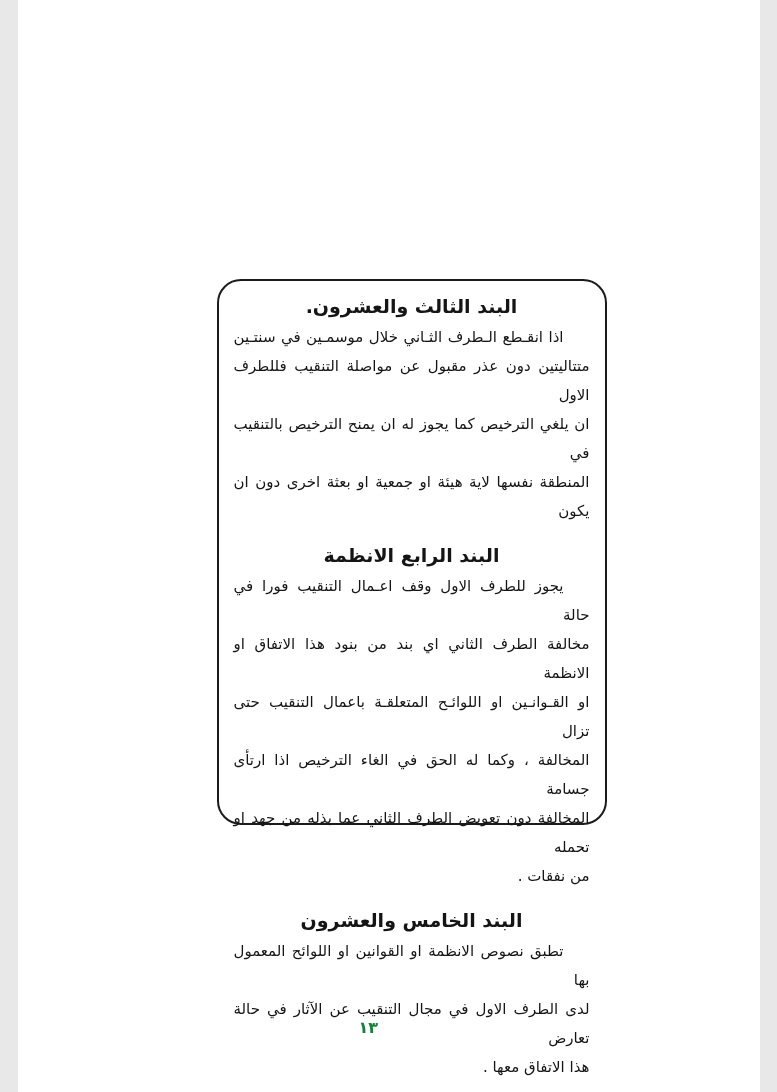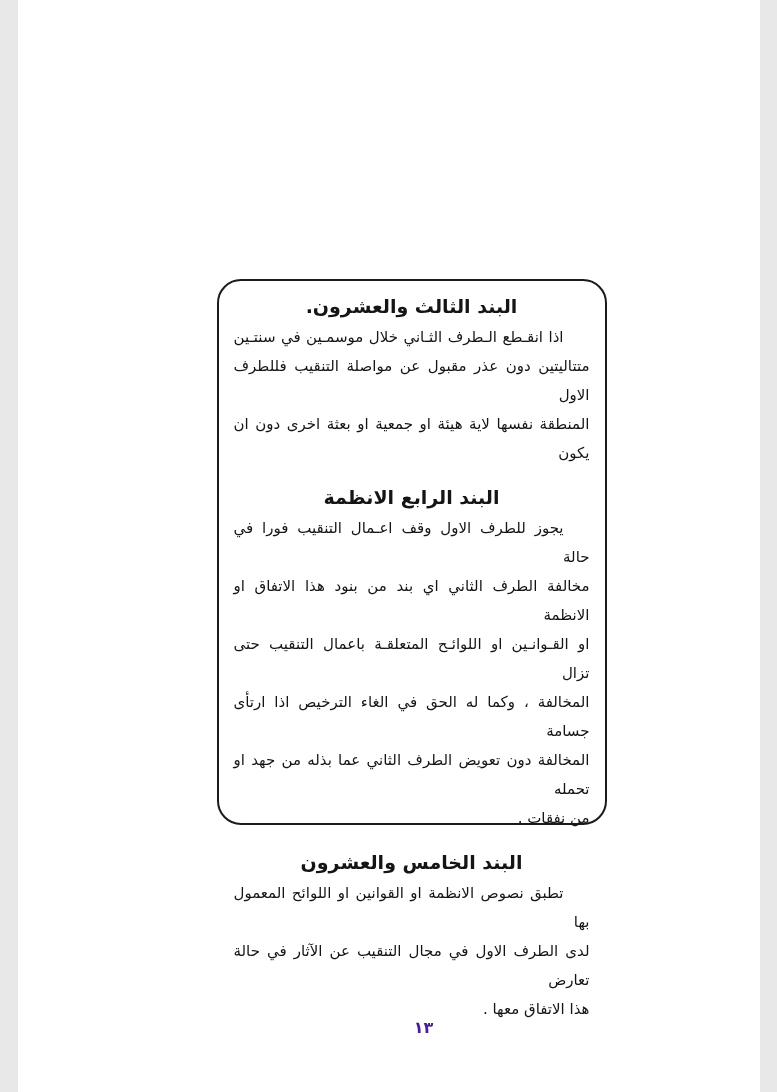--- a/index.html
+++ b/index.html
@@ -47,39 +47,40 @@
     text-align-last: justify;
     direction: rtl;
   }
   .line.first { text-indent: 26px; }
   .line.last { text-align-last: right; }
   .page-number {
     position: absolute;
     left: 341px;
     top: 1018px;
     width: 130px;
-    text-align: center;
+    text-align: left;
     font-size: 16px;
     font-weight: bold;
     direction: rtl;
-    color: #4c1d95;
+    color: #15803d;
   }
 </style>
 </head>
 <body>
 
 <div class="page">
 
   <div class="content-box">
 
     <div class="section">
       <div class="heading">البند الثالث والعشرون.</div>
       <div class="para">
         <div class="line first">اذا انقـطع الـطرف الثـاني خلال موسمـين في سنتـين</div>
         <div class="line">متتاليتين دون عذر مقبول عن مواصلة التنقيب فللطرف الاول</div>
+        <div class="line">ان يلغي الترخيص كما يجوز له ان يمنح الترخيص بالتنقيب في</div>
         <div class="line">المنطقة نفسها لاية هيئة او جمعية او بعثة اخرى دون ان يكون</div>
       </div>
     </div>
 
     <div class="section">
       <div class="heading">البند الرابع الانظمة</div>
       <div class="para">
         <div class="line first">يجوز للطرف الاول وقف اعـمال التنقيب فورا في حالة</div>
         <div class="line">مخالفة الطرف الثاني اي بند من بنود هذا الاتفاق او الانظمة</div>
         <div class="line">او القـوانـين او اللوائـح المتعلقـة باعمال التنقيب حتى تزال</div>

